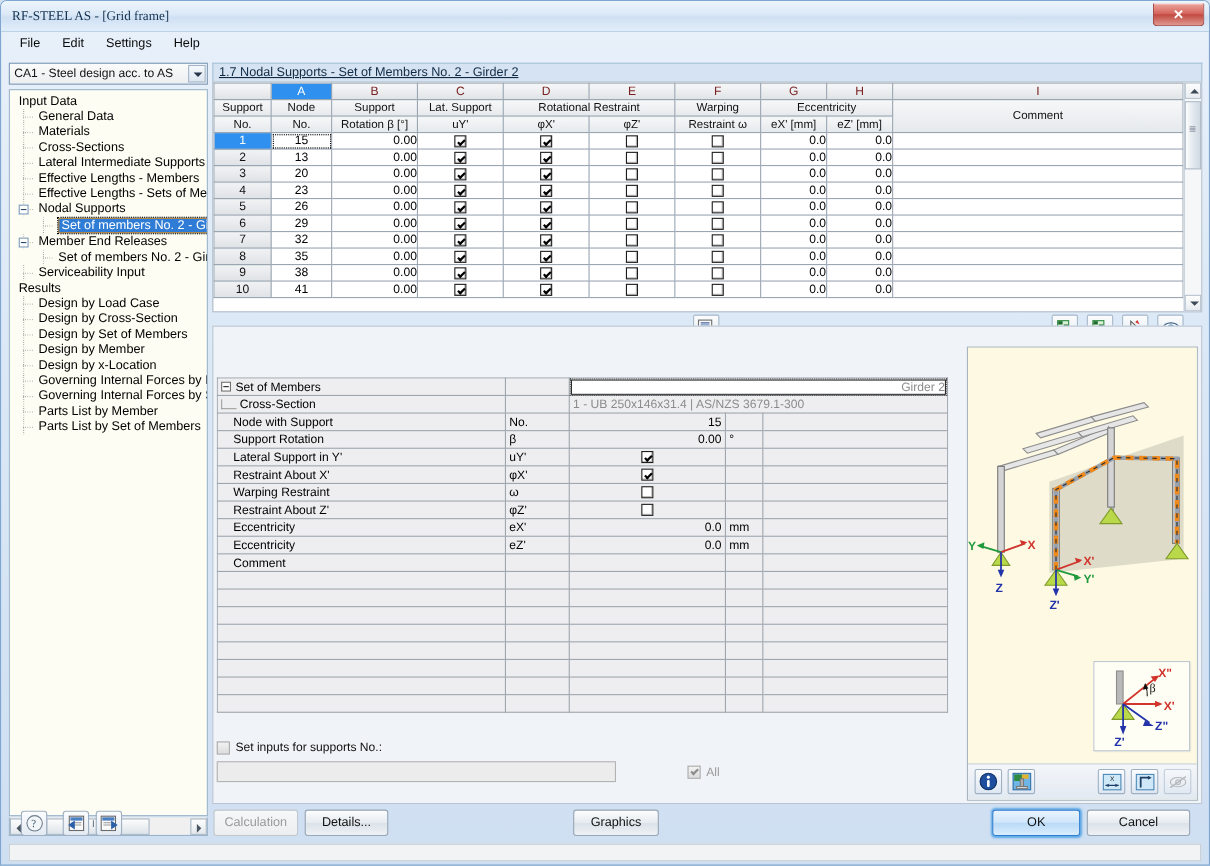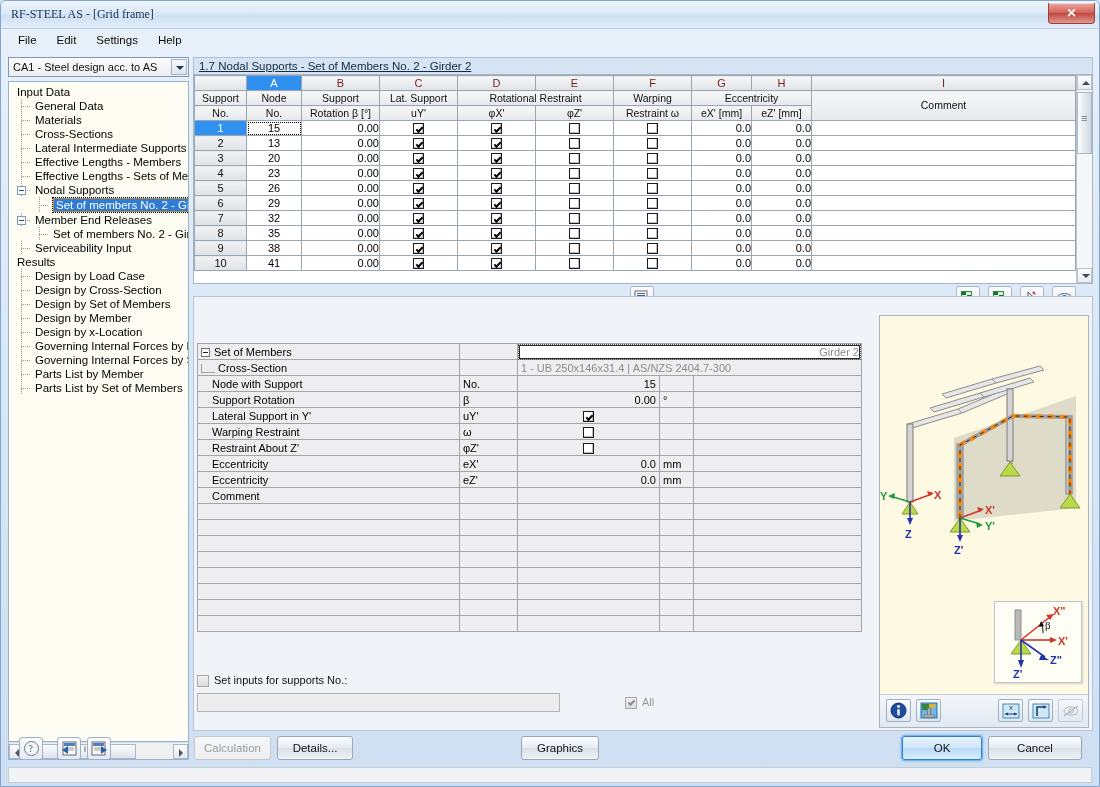--- a/index.html
+++ b/index.html
@@ -600,39 +600,46 @@
                   <tr>
                     <td class="p-label"><span class="node-expander"></span><span>Set of Members</span></td>
                     <td class="p-sym"></td>
                     <td class="p-val" colspan="3" style="padding: 0px 1px;">
                       <div id="girder-field">Girder 2</div>
                     </td>
                   </tr>
                   <tr>
                     <td class="p-label"><span class="subtree-mark"></span><span>Cross-Section</span></td>
                     <td class="p-sym"></td>
-                    <td class="grey-val" colspan="3">1 - UB 250x146x31.4 | AS/NZS 2404.7-300</td>
+                    <td class="grey-val" colspan="3">1 - UB 250x146x31.4 | AS/NZS 3679.1-300</td>
                   </tr>
                   <tr>
                     <td class="p-label" style="padding-left: 14px;">Node with Support</td>
                     <td class="p-sym">No.</td>
                     <td class="p-val">15</td>
                     <td class="p-unit"></td>
                     <td class="p-rest"></td>
                   </tr>
                   <tr>
                     <td class="p-label" style="padding-left: 14px;">Support Rotation</td>
                     <td class="p-sym">β</td>
                     <td class="p-val">0.00</td>
                     <td class="p-unit">°</td>
                     <td class="p-rest"></td>
                   </tr>
                   <tr>
                     <td class="p-label" style="padding-left: 14px;">Lateral Support in Y'</td>
                     <td class="p-sym">uY'</td>
+                    <td class="p-val ctr"><span class="cb on"></span></td>
+                    <td class="p-unit"></td>
+                    <td class="p-rest"></td>
+                  </tr>
+                  <tr>
+                    <td class="p-label" style="padding-left: 14px;">Restraint About X'</td>
+                    <td class="p-sym">φX'</td>
                     <td class="p-val ctr"><span class="cb on"></span></td>
                     <td class="p-unit"></td>
                     <td class="p-rest"></td>
                   </tr>
                   <tr>
                     <td class="p-label" style="padding-left: 14px;">Warping Restraint</td>
                     <td class="p-sym">ω</td>
                     <td class="p-val ctr"><span class="cb"></span></td>
                     <td class="p-unit"></td>
                     <td class="p-rest"></td>

